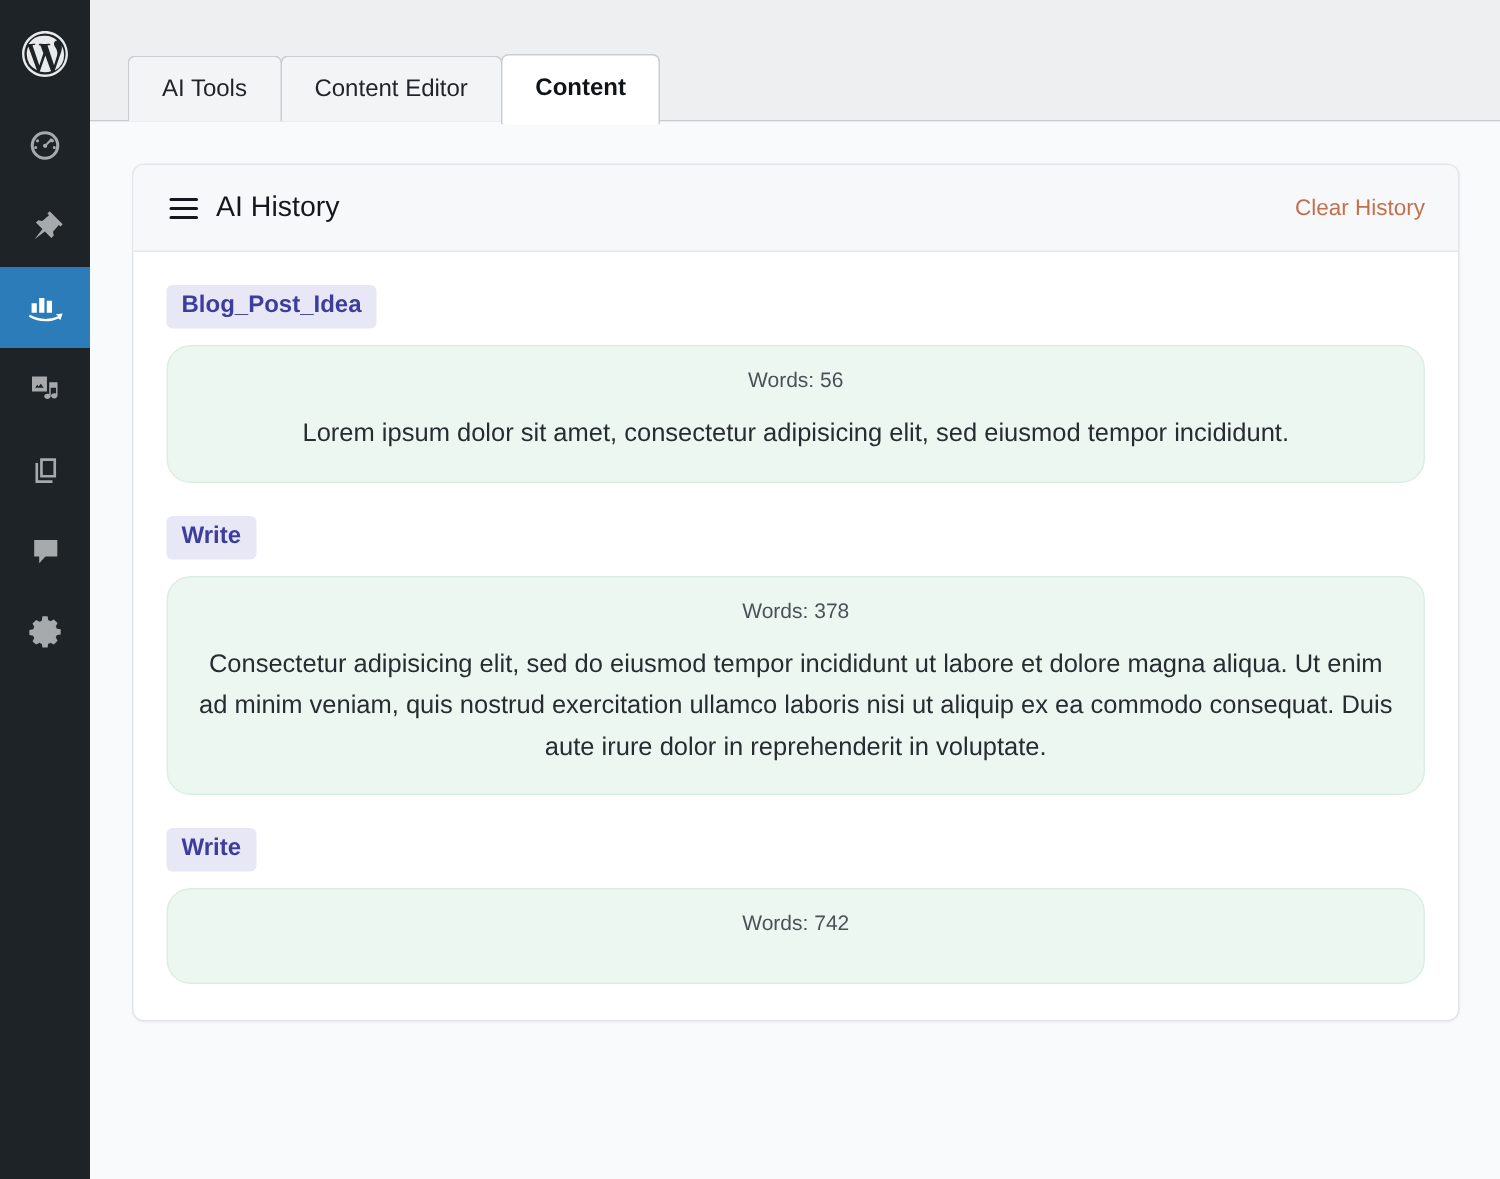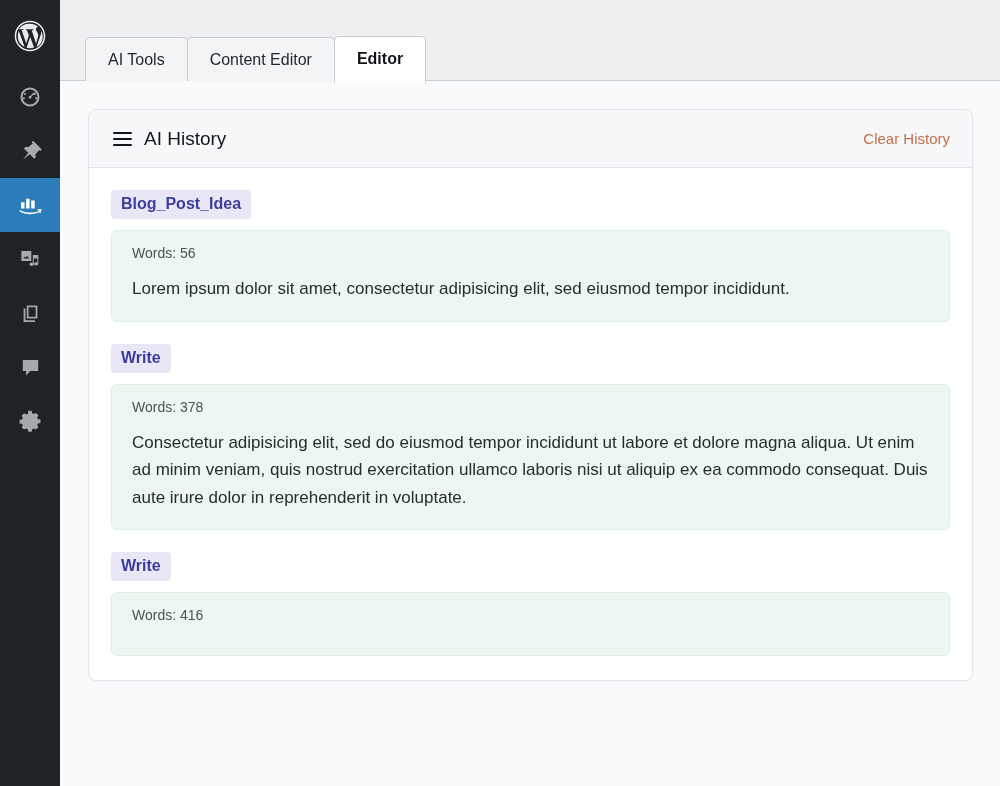--- a/index.html
+++ b/index.html
@@ -184,22 +184,23 @@
     font-size: 16px;
     font-weight: bold;
     padding: 6px 10px 7px 10px;
     border-radius: 4px;
     line-height: 1;
     margin-bottom: 11px;
   }
   .entry-box {
     background: #edf7f1;
     border: 1px solid #dceee4;
-    border-radius: 6px;
+    border-radius: 16px;
     padding: 15px 20px 18px 20px;
+    text-align: center;
   }
   .words {
     font-size: 14px;
     color: #4b5257;
     margin-bottom: 15px;
     line-height: 1;
   }
   .entry-text {
     font-size: 17px;
     color: #272c30;
@@ -283,21 +284,21 @@
 
   </nav>
 
   <div class="main">
 
     <div class="tabstrip">
       <div class="tab-underline"></div>
       <div class="tabs">
         <div class="tab">AI Tools</div>
         <div class="tab">Content Editor</div>
-        <div class="tab active">Editor</div>
+        <div class="tab active">Content</div>
       </div>
     </div>
 
     <div class="content">
       <div class="card">
 
         <div class="card-header">
           <div class="card-header-left">
             <span class="hamburger">
               <i></i>
@@ -323,21 +324,21 @@
             <span class="badge">Write</span>
             <div class="entry-box">
               <div class="words">Words: 378</div>
               <div class="entry-text">Consectetur adipisicing elit, sed do eiusmod tempor incididunt ut labore et dolore magna aliqua. Ut enim ad minim veniam, quis nostrud exercitation ullamco laboris nisi ut aliquip ex ea commodo consequat. Duis aute irure dolor in reprehenderit in voluptate.</div>
             </div>
           </div>
 
           <div class="entry">
             <span class="badge">Write</span>
             <div class="entry-box">
-              <div class="words">Words: 416</div>
+              <div class="words">Words: 742</div>
             </div>
           </div>
 
         </div>
       </div>
     </div>
 
   </div>
 </div>
 

